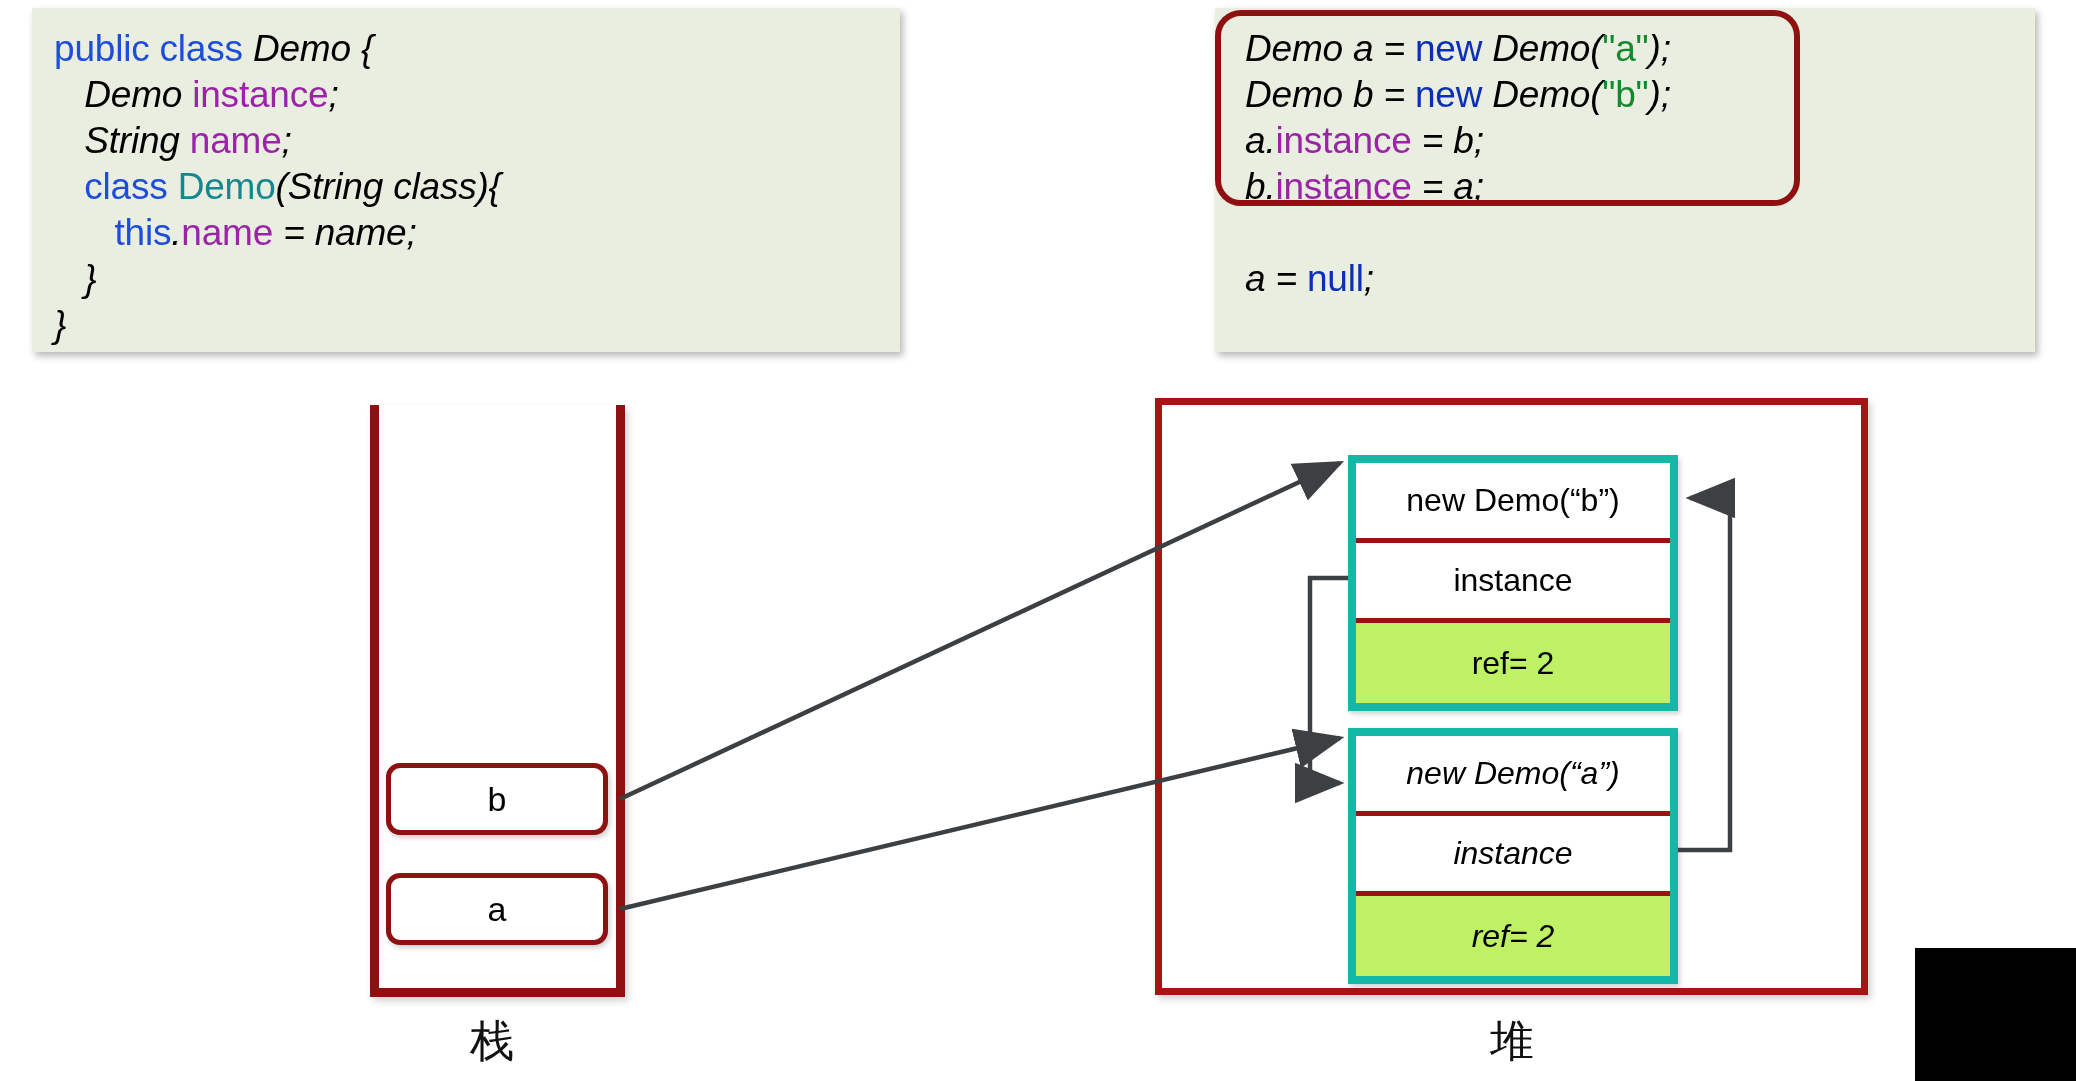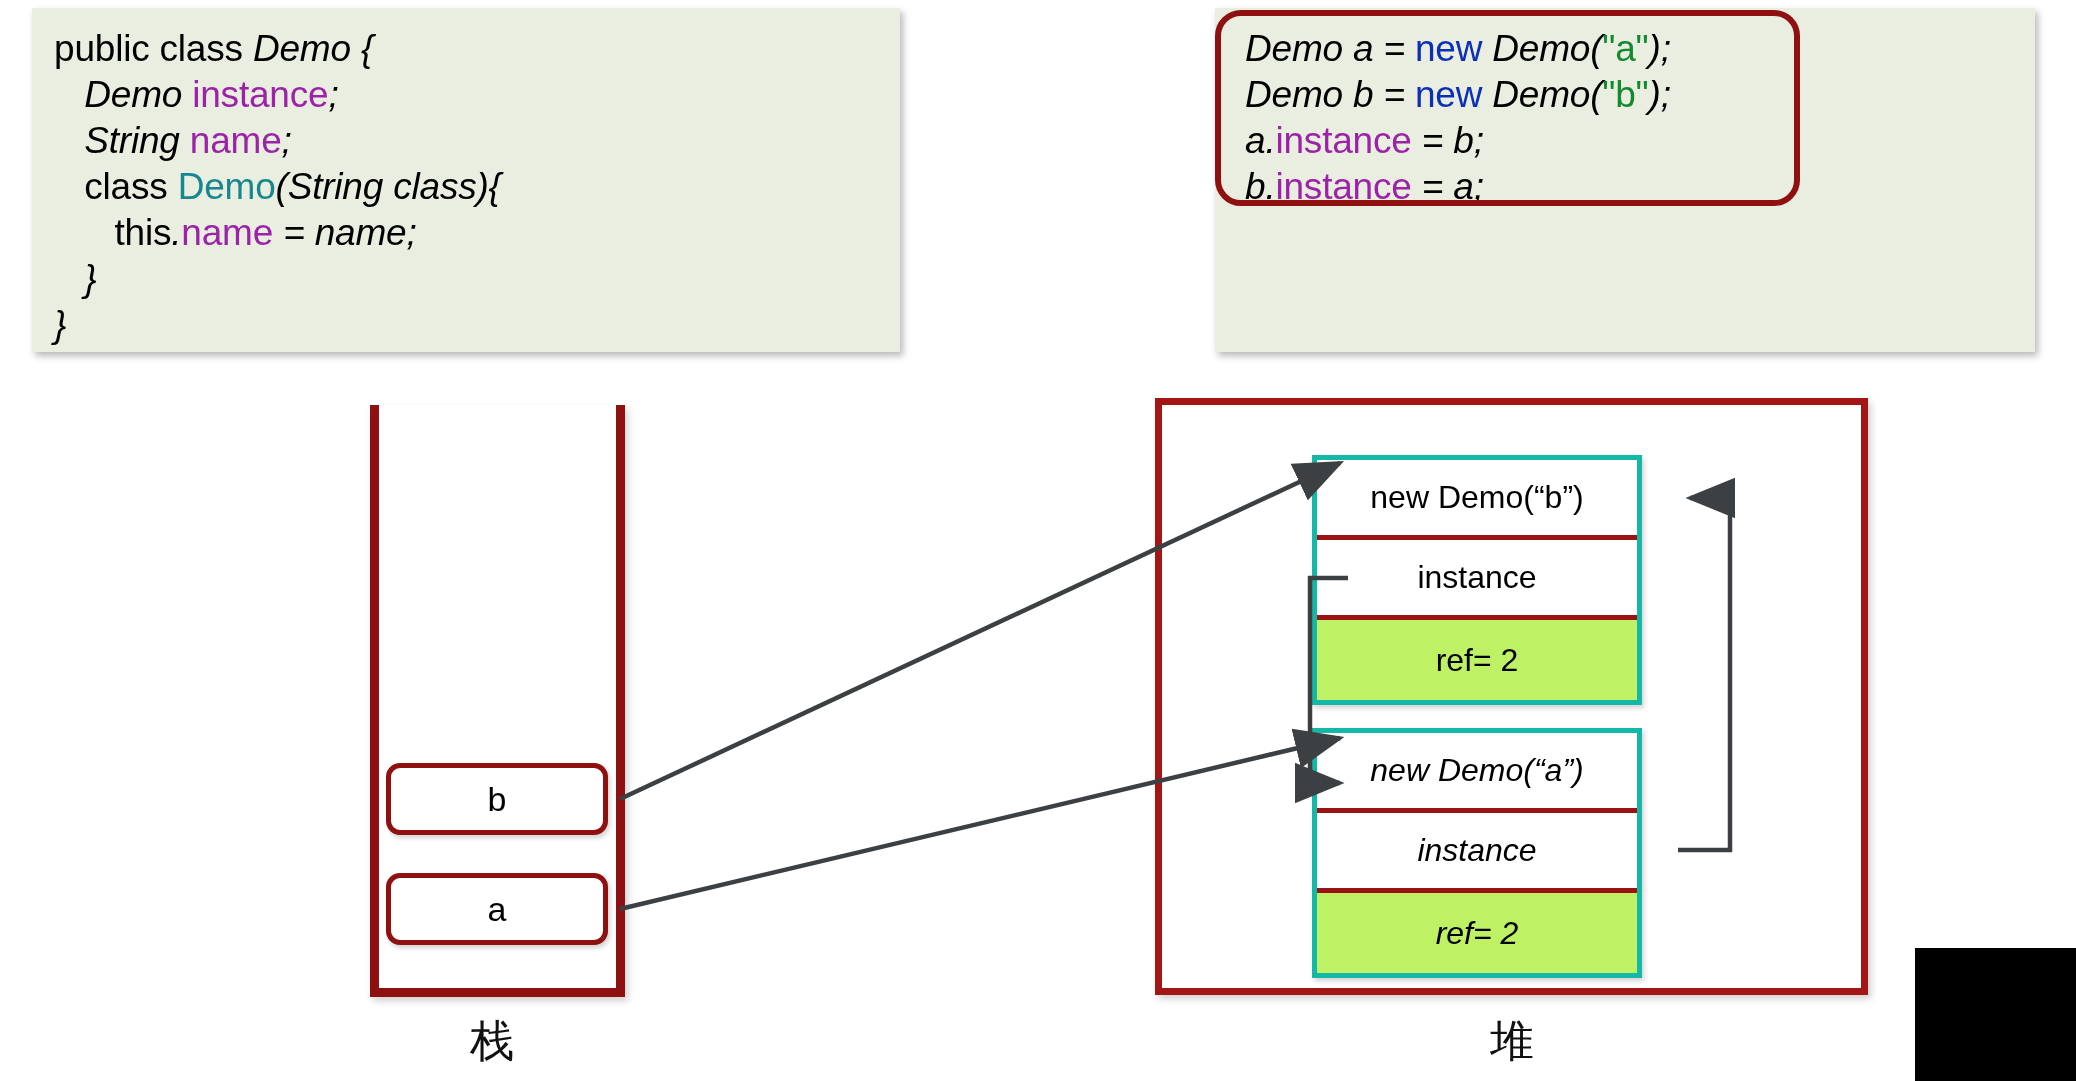--- a/index.html
+++ b/index.html
@@ -18,21 +18,21 @@
   #code-left{left:32px;top:8px;width:868px;height:344px;padding:18px 0 0 22px;}
   #code-right{left:1215px;top:8px;width:820px;height:344px;padding:18px 0 0 0;}
 
   .codeline{
     font-size:37px;
     line-height:46px;
     color:#000000;
     white-space:pre;
     letter-spacing:-0.2px;
   }
-  .kw     {color:#000000;text-align:right;}
+  .kw     {color:#1d4ed8;text-align:right;}
   .kw2    {color:#0c2fb8;}
   .field  {color:#9b23a8;}
   .type   {color:#16878f;}
   .str    {color:#138a2e;}
   .plain  {color:#000000;font-style:italic;}
 
   #code-right .codeline{padding-left:30px;}
 
   
   #highlight-box{
@@ -69,22 +69,22 @@
   #stackvar-a{left:386px;top:873px;}
 
   
   #heap-frame{
     position:absolute;left:1155px;top:398px;width:713px;height:597px;
     border:7px solid #a41616;
     box-sizing:border-box;background:#ffffff;
     box-shadow:3px 4px 7px rgba(0,0,0,0.18);
   }
   .heap-obj{
-    position:absolute;left:1312px;width:330px;
-    border:5px solid #14b8a6;
+    position:absolute;left:1348px;width:330px;
+    border:8px solid #14b8a6;
     box-sizing:border-box;
     background:#ffffff;
     box-shadow:2px 3px 5px rgba(0,0,0,0.18);
     text-align:center;
   }
   #heap-obj-b{top:455px;}
   #heap-obj-a{top:728px;font-style:italic;}
   .heap-row{
     height:80px;
     display:flex;align-items:center;justify-content:center;
@@ -126,20 +126,21 @@
     <div class="codeline"><span class="plain">   }</span></div>
     <div class="codeline"><span class="plain">}</span></div>
   </div>
 
   <div class="codepanel" id="code-right">
     <div class="codeline"><span class="plain">Demo a = </span><span class="kw2">new</span><span class="plain"> Demo(</span><span class="str">"a"</span><span class="plain">);</span></div>
     <div class="codeline"><span class="plain">Demo b = </span><span class="kw2">new</span><span class="plain"> Demo(</span><span class="str">"b"</span><span class="plain">);</span></div>
     <div class="codeline"><span class="plain">a.</span><span class="field">instance</span><span class="plain"> = b;</span></div>
     <div class="codeline"><span class="plain">b.</span><span class="field">instance</span><span class="plain"> = a;</span></div>
     <div class="codeline"><span class="plain"> </span></div>
+    <div class="codeline"><span class="plain">a = </span><span class="kw2">null</span><span class="plain">;</span></div>
   </div>
   <div id="highlight-box"></div>
 
   <div id="stack-frame"></div>
   <div class="stackvar" id="stackvar-b">
     <span>b</span>
   </div>
   <div class="stackvar" id="stackvar-a">
     <span>a</span>
   </div>

